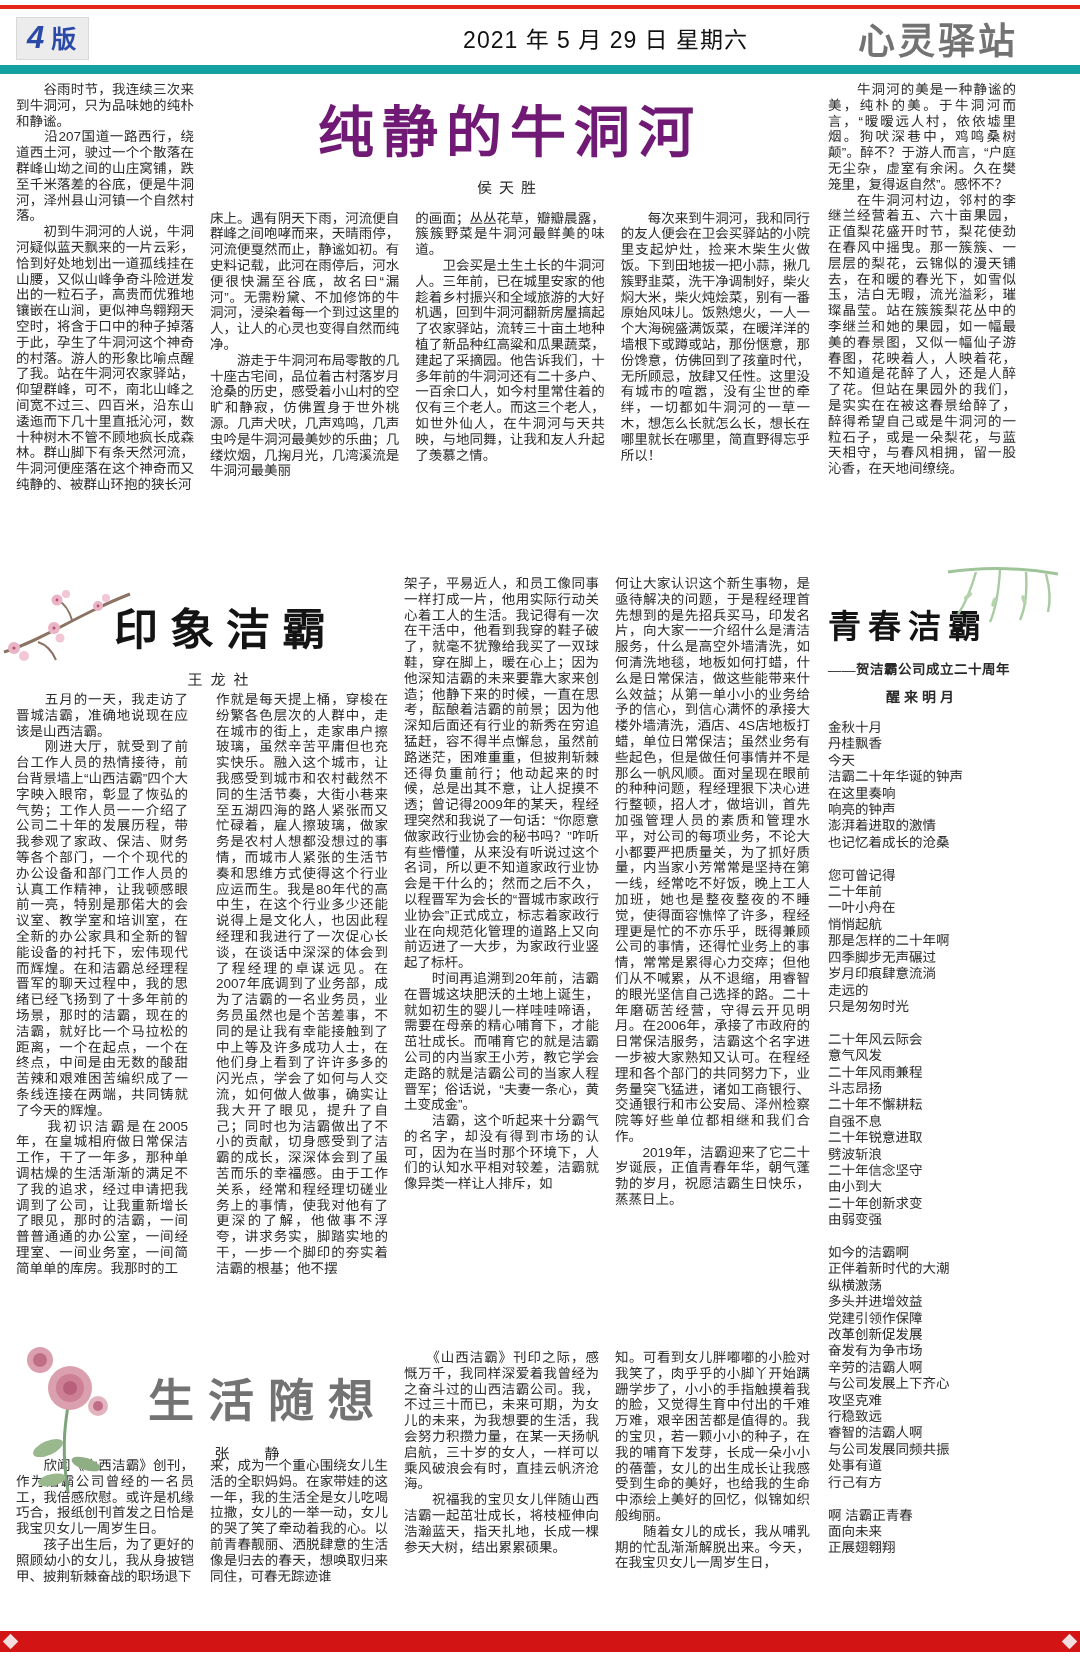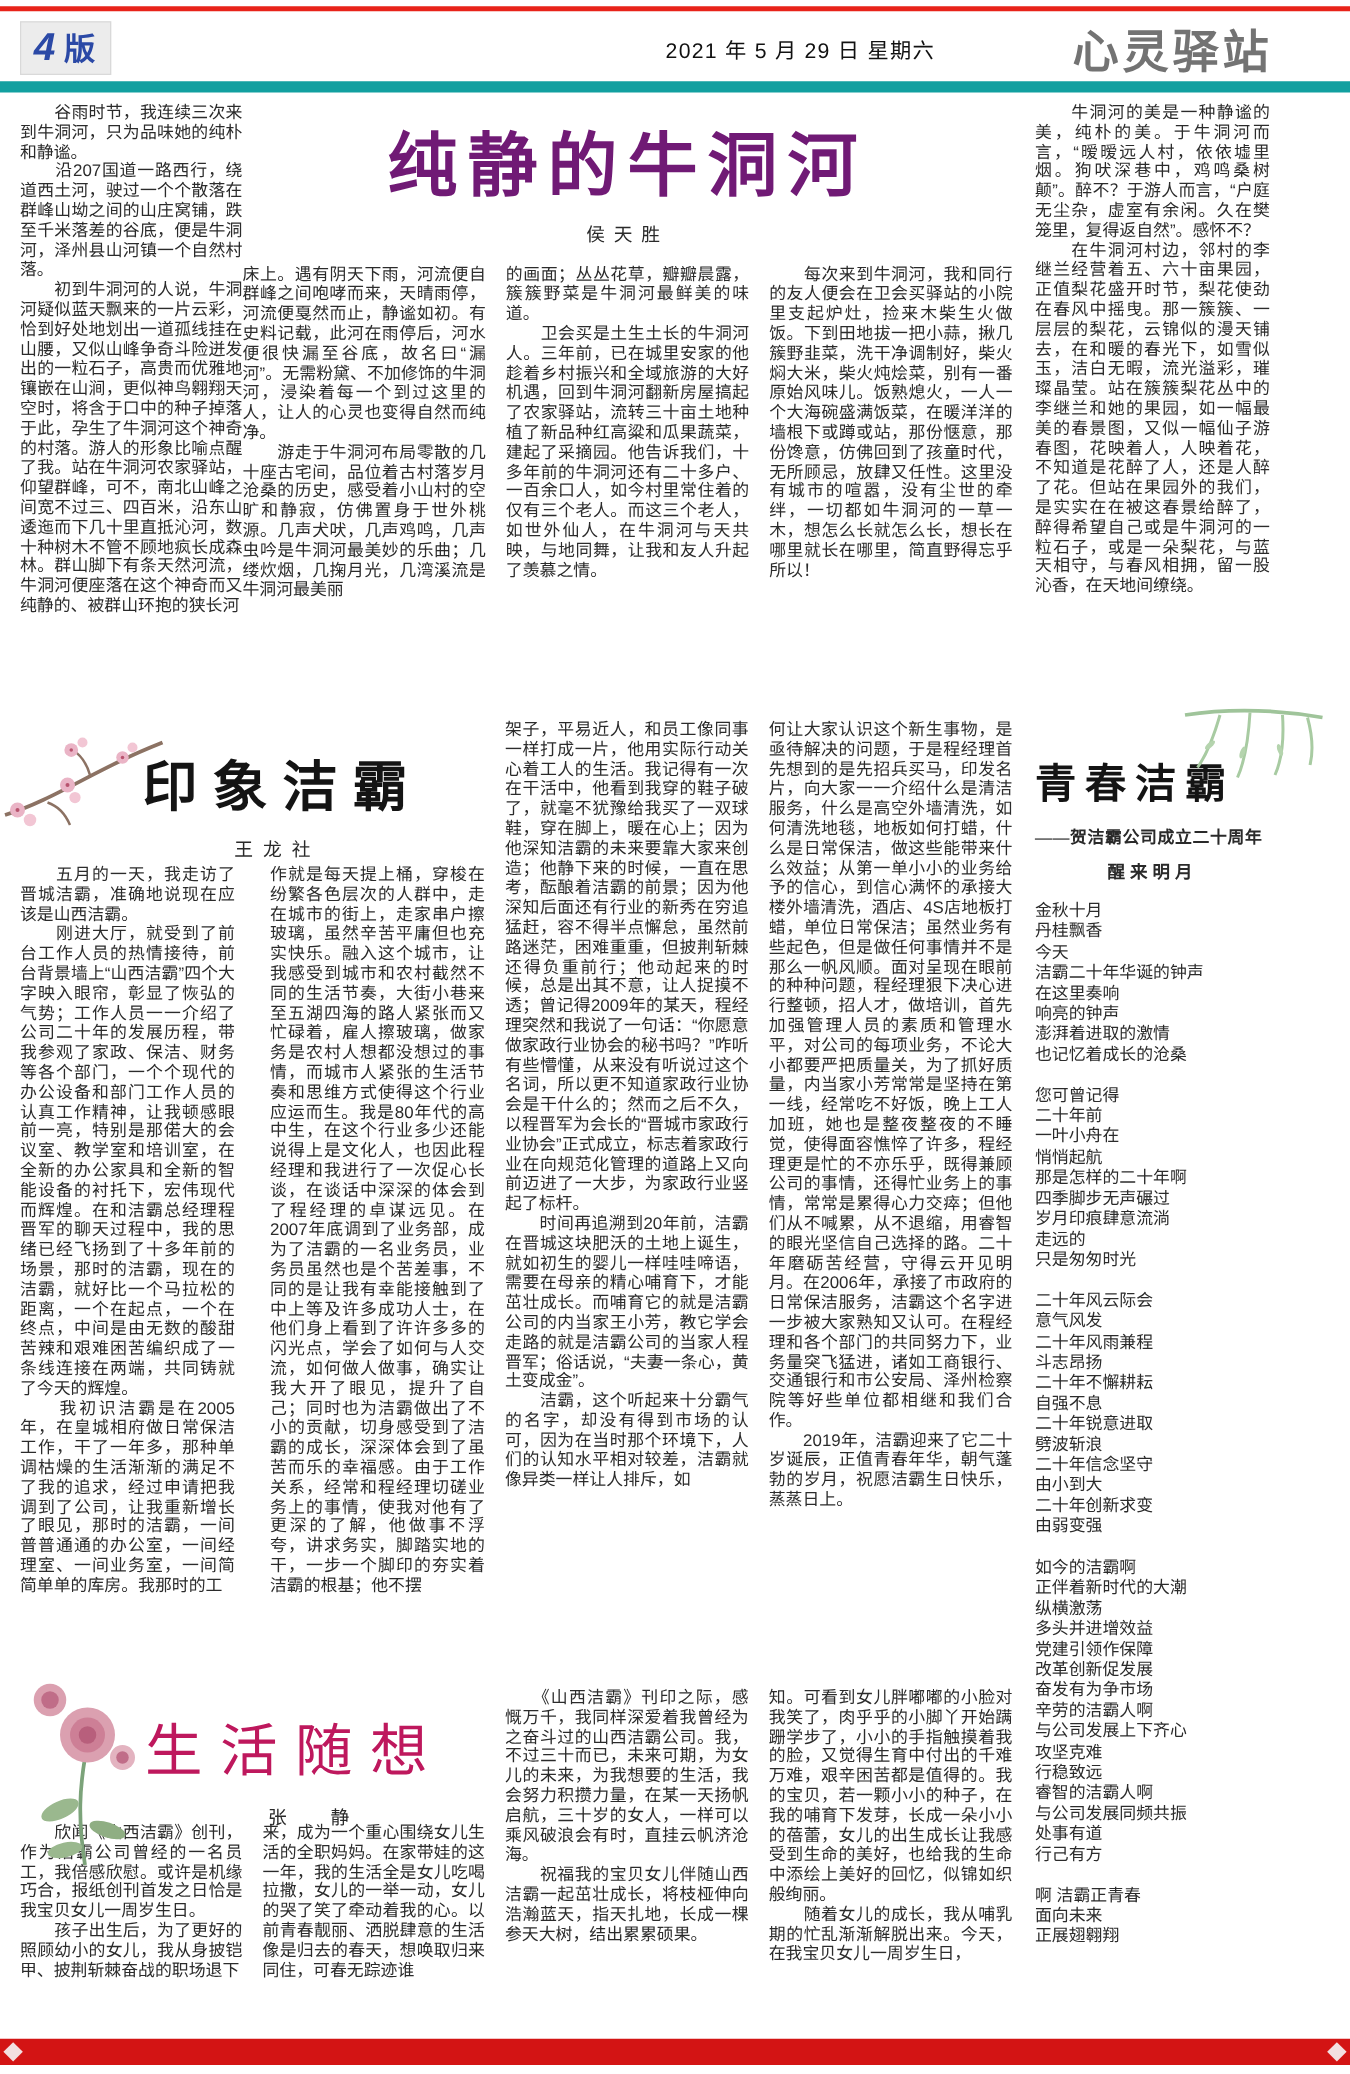--- a/index.html
+++ b/index.html
@@ -2,29 +2,29 @@
 <html lang="zh-CN"><head>
 <meta charset="utf-8">
 <style>
   html,body{margin:0;padding:0;background:#ffffff;}
   body{width:1080px;height:1659px;overflow:hidden;font-family:"Liberation Sans",sans-serif;color:#2a2a2a;position:relative;}
   .top-rule{height:4px;background:#e8231a;margin-top:5px;}
   .masthead{display:flex;align-items:center;padding:6px 0 4px 16px;height:46px;}
   .edition-box{background:#ececec;border:1px solid #d9d9d9;padding:1px 12px 3px 10px;display:flex;align-items:baseline;}
   .ed-num{color:#2b49a6;font-size:31px;font-weight:900;font-style:italic;}
   .ed-label{color:#2b49a6;font-size:25px;font-weight:700;margin-left:7px;}
-  .date-line{margin-left:auto;font-size:17px;color:#111;letter-spacing:1px;}
+  .date-line{margin-left:auto;font-size:23px;color:#111;letter-spacing:1px;}
   .section-name{color:#737373;font-size:37px;font-weight:900;letter-spacing:3px;margin-left:110px;margin-right:62px;}
   .teal-bar{height:9px;background:#12a0a0;}
   .content{display:flex;gap:18px;padding:8px 64px 0 16px;box-sizing:border-box;}
   .left-main{flex:1;min-width:0;}
   .right-rail{width:188px;flex:none;}
   .col{text-align:justify;overflow:hidden;white-space:pre-line;font-size:13.5px;line-height:15.8px;color:#2b2b2b;}
   
-  .sec-top{display:flex;height:478px;}
+  .sec-top{display:flex;gap:16px;height:478px;}
   .t-col1{width:178px;flex:none;height:100%;}
   .t-mid{flex:1;min-width:0;display:flex;flex-direction:column;}
   .t-title{font-size:56px;font-weight:900;letter-spacing:8px;text-align:center;color:#701a75;margin-top:20px;line-height:1.1;}
   .t-author{text-align:center;font-size:15px;letter-spacing:7px;margin:12px 0 14px;font-family:"Liberation Serif",serif;}
   .t-cols{display:flex;gap:16px;flex:1;min-height:0;}
   .t-cols .col{flex:1;height:100%;}
   
   .sec-mid{display:flex;gap:16px;height:760px;margin-top:16px;}
   .m-left{width:372px;flex:none;display:flex;flex-direction:column;}
   .m-titleblock{position:relative;height:116px;flex:none;}
@@ -32,21 +32,21 @@
   .m-title{font-family:"Liberation Serif",serif;font-size:44px;font-weight:900;letter-spacing:12px;text-align:center;padding-left:48px;padding-top:18px;color:#141414;}
   .m-author{text-align:center;font-size:15px;letter-spacing:8px;margin-top:10px;font-family:"Liberation Serif",serif;padding-left:40px;}
   .m-cols{display:flex;gap:28px;flex:1;min-height:0;}
   .m-cols .col{flex:1;height:100%;}
   .m-col3,.m-col4{flex:1;height:100%;}
   
   .sec-bot{display:flex;gap:16px;height:285px;margin-top:14px;}
   .b-left{width:372px;flex:none;display:flex;flex-direction:column;}
   .b-titleblock{position:relative;height:108px;flex:none;}
   .rose-art{position:absolute;left:-4px;top:-6px;}
-  .b-title{font-size:46px;font-weight:400;letter-spacing:14px;text-align:left;padding-left:100px;padding-top:14px;color:#be185d;}
+  .b-title{font-size:46px;font-weight:700;letter-spacing:14px;text-align:right;padding-left:100px;padding-top:14px;color:#737373;}
   .b-author{text-align:center;font-size:15px;letter-spacing:10px;margin-top:12px;padding-left:100px;font-family:"Liberation Serif",serif;}
   .b-cols{display:flex;gap:16px;flex:1;min-height:0;}
   .b-cols .col{flex:1;height:100%;}
   .b-col3,.b-col4{flex:1;height:100%;}
   
   .r-col5{height:482px;}
   .poem{margin-top:10px;position:relative;}
   .willow-art{position:absolute;right:-46px;top:-12px;}
   .p-title{font-family:"Liberation Serif",serif;font-size:33px;font-weight:900;letter-spacing:7px;color:#141414;padding-top:26px;}
   .p-subtitle{font-family:"Liberation Serif",serif;font-size:13.5px;font-weight:700;margin-top:10px;letter-spacing:0.5px;}

